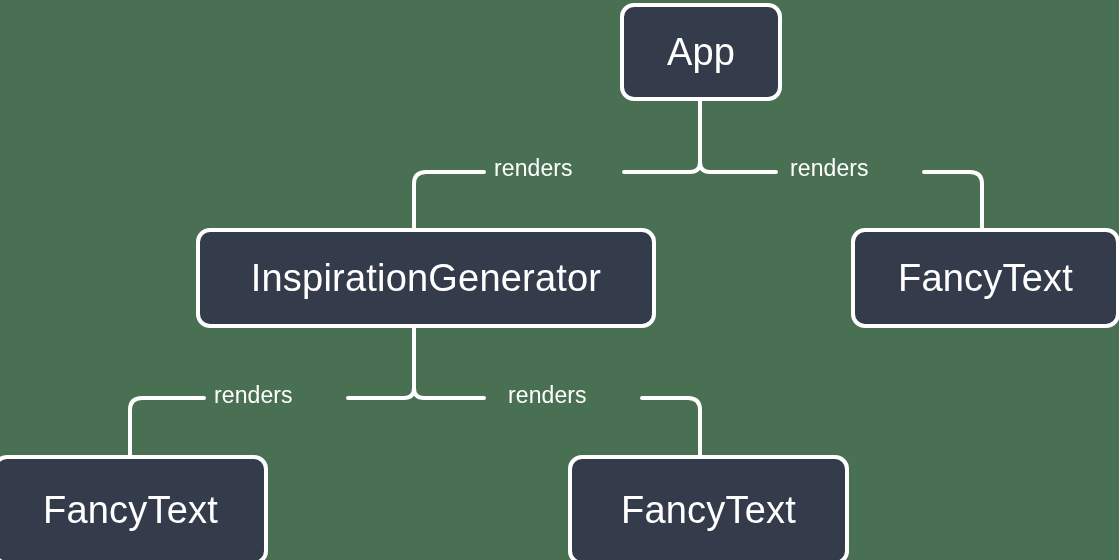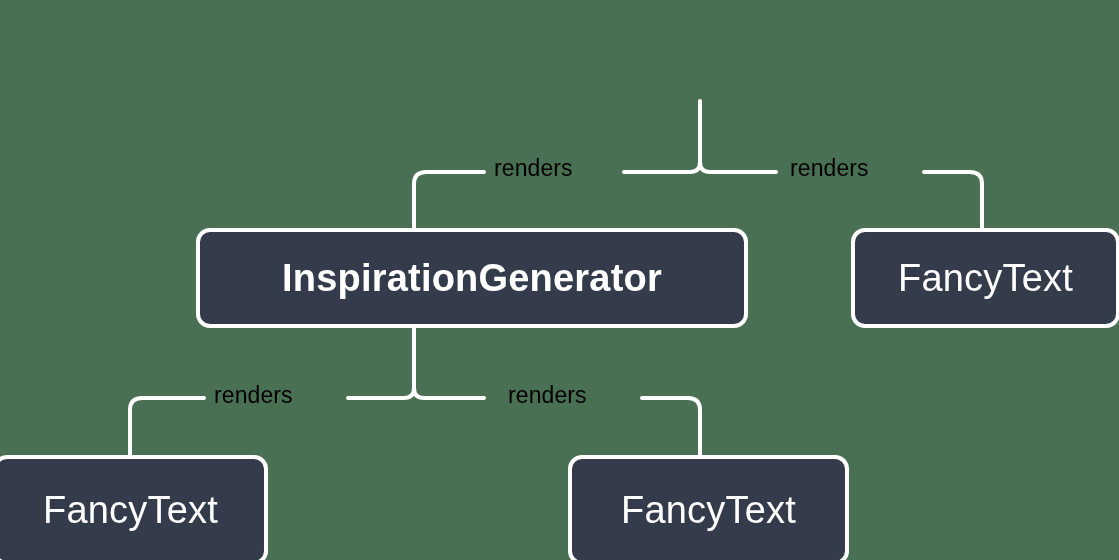--- a/index.html
+++ b/index.html
@@ -42,32 +42,32 @@
     font-weight: 400;
     letter-spacing: 0.2px;
     white-space: nowrap;
   }
   .node-label {
     display: block;
     line-height: 1;
   }
   .edge-label {
     position: absolute;
-    color: #000000;
+    color: #ffffff;
     font-family: "Liberation Sans", sans-serif;
     font-size: 23px;
     font-weight: 400;
     line-height: 1;
     white-space: nowrap;
     letter-spacing: 0.1px;
   }
 
   
   #node-app        { left: 620px; top: 3px;   width: 162px; height: 98px;  font-size: 38px; }
-  #node-inspgen    { left: 196px; top: 228px; width: 552px; height: 100px; font-size: 38px; font-weight: bold; }
+  #node-inspgen    { left: 196px; top: 228px; width: 460px; height: 100px; font-size: 38px; }
   #node-fancy-right{ left: 851px; top: 228px; width: 269px; height: 100px; font-size: 38px; }
   #node-fancy-left { left: -7px;  top: 455px; width: 275px; height: 110px; font-size: 38px; }
   #node-copyright  { left: 568px; top: 455px; width: 281px; height: 110px; font-size: 38px; }
 
   
   #label-app-inspgen   { left: 494px; top: 157px; }
   #label-app-fancy     { left: 790px; top: 157px; }
   #label-ig-fancy      { left: 214px; top: 384px; }
   #label-ig-copyright  { left: 508px; top: 384px; }
 </style>
@@ -91,20 +91,23 @@
       <path d="M 414 328 L 414 388"></path>
       <path d="M 414 388 Q 414 398 404 398 L 348 398"></path>
       <path d="M 414 388 Q 414 398 424 398 L 484 398"></path>
 
       <path d="M 204 398 L 142 398 Q 130 398 130 410 L 130 455"></path>
 
       <path d="M 642 398 L 688 398 Q 700 398 700 410 L 700 455"></path>
     </g>
   </svg>
 
+  <div class="node" id="node-app">
+    <span class="node-label">App</span>
+  </div>
 
   <div class="node" id="node-inspgen">
     <span class="node-label">InspirationGenerator</span>
   </div>
 
   <div class="node" id="node-fancy-right">
     <span class="node-label">FancyText</span>
   </div>
 
   <div class="node" id="node-fancy-left">

